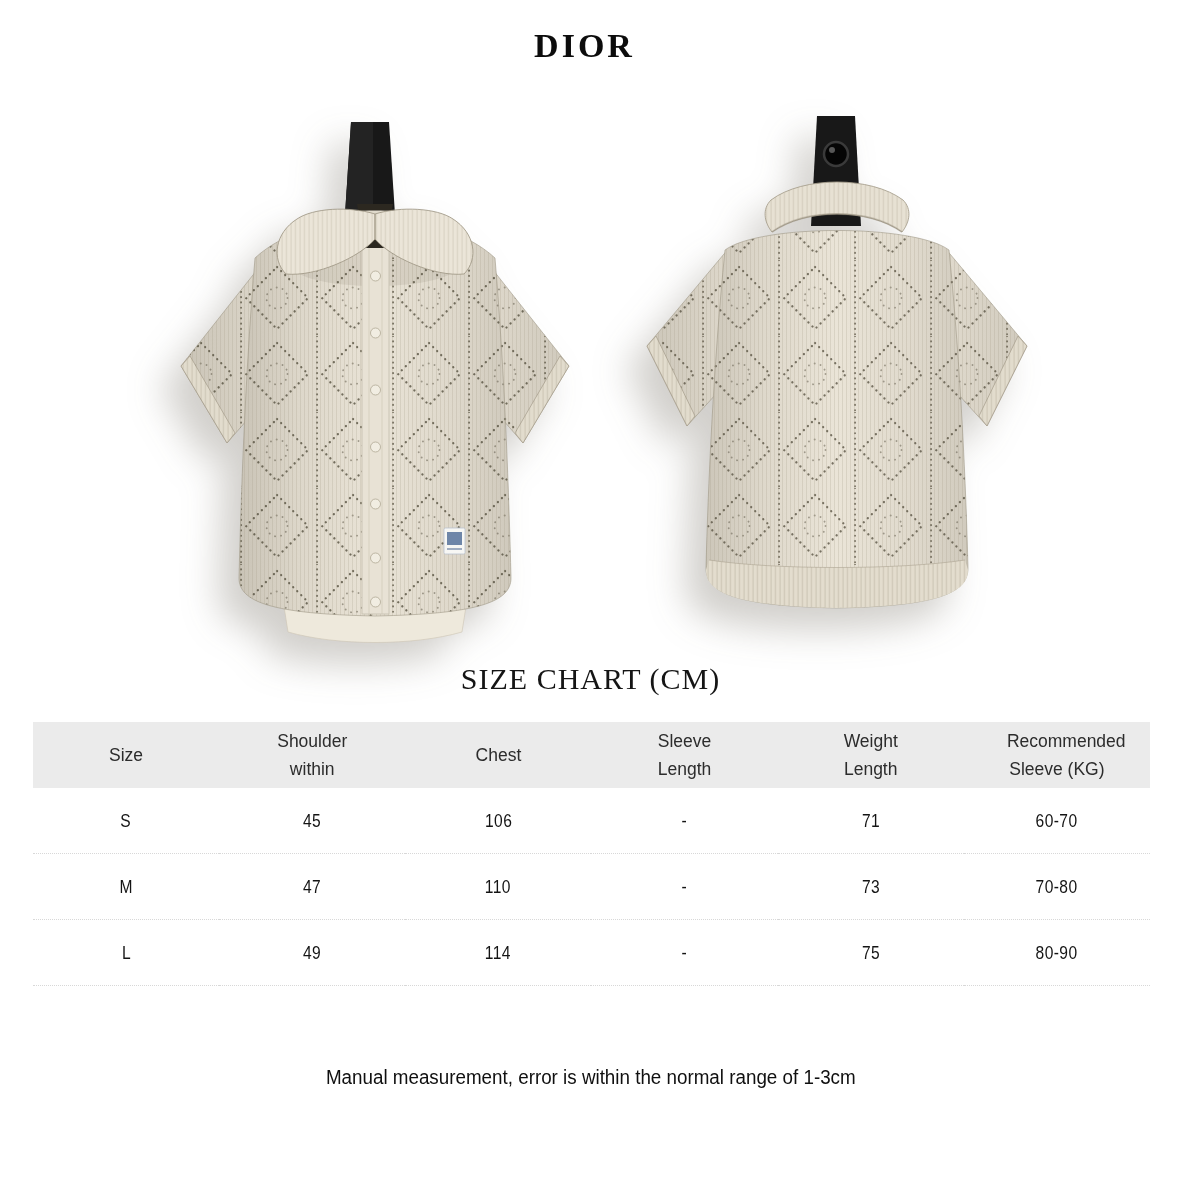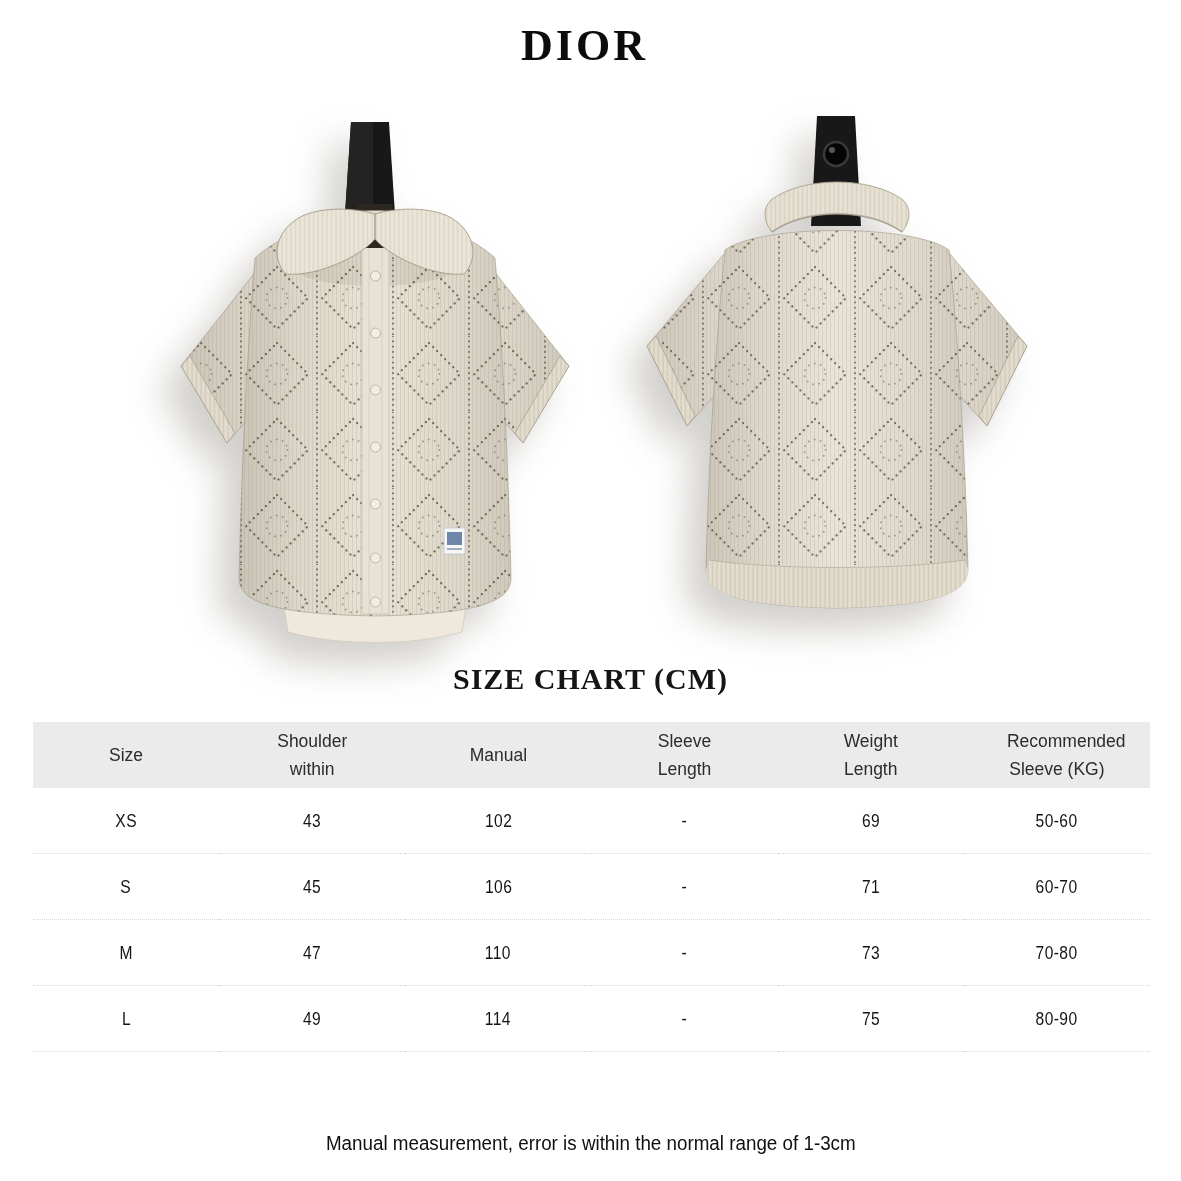--- a/index.html
+++ b/index.html
@@ -4,30 +4,30 @@
 <style>
   html,body{margin:0;padding:0;}
   body{
     width:1181px;height:1181px;background:#ffffff;overflow:hidden;
     font-family:"Liberation Sans", sans-serif;color:#161616;
     -webkit-font-smoothing:antialiased;
   }
   .logo{
     margin:16px 12px 0 0;text-align:center;
     font-family:"Liberation Serif", serif;font-weight:bold;
-    font-size:44px;line-height:60px;letter-spacing:3px;color:#0c0c0c;
+    font-size:34px;line-height:60px;letter-spacing:3px;color:#0c0c0c;
   }
   .photos{position:relative;height:560px;margin-top:18px;}
   .photo{position:absolute;margin:0;padding:0;}
   .photo-front{left:163px;top:14px;}
   .photo-back{left:625px;top:14px;}
   .photo svg{filter:drop-shadow(-20px 22px 18px rgba(70,62,48,.25));}
   .chart-title{
     margin:8px 0 0 0;text-align:center;
-    font-family:"Liberation Serif", serif;font-weight:bold;
+    font-family:"Liberation Serif", serif;font-weight:normal;
     font-size:30px;letter-spacing:1px;color:#151515;
   }
   table.size-chart{
     border-collapse:collapse;table-layout:fixed;
     width:1117px;margin:26px 0 0 33px;
   }
   table.size-chart th{
     background:#ebebeb;font-weight:normal;font-size:17.5px;color:#2c2c2c;
     height:66px;text-align:center;vertical-align:middle;padding:0;
   }
@@ -200,35 +200,27 @@
     </figure>
   </div>
 
   <h2 class="chart-title">SIZE CHART (CM)</h2>
 
   <table class="size-chart">
     <thead>
       <tr>
         <th><span class="hdr">Size</span></th>
         <th><span class="hdr">Shoulder within</span></th>
-        <th><span class="hdr">Manual</span></th>
+        <th><span class="hdr">Chest</span></th>
         <th><span class="hdr">Sleeve Length</span></th>
         <th><span class="hdr">Weight Length</span></th>
         <th><span class="hdr">Recommended Sleeve (KG)</span></th>
       </tr>
     </thead>
     <tbody>
-      <tr>
-        <td><span class="val">XS</span></td>
-        <td><span class="val">43</span></td>
-        <td><span class="val">102</span></td>
-        <td><span class="val">-</span></td>
-        <td><span class="val">69</span></td>
-        <td><span class="val">50-60</span></td>
-      </tr>
       <tr>
         <td><span class="val">S</span></td>
         <td><span class="val">45</span></td>
         <td><span class="val">106</span></td>
         <td><span class="val">-</span></td>
         <td><span class="val">71</span></td>
         <td><span class="val">60-70</span></td>
       </tr>
       <tr>
         <td><span class="val">M</span></td>

